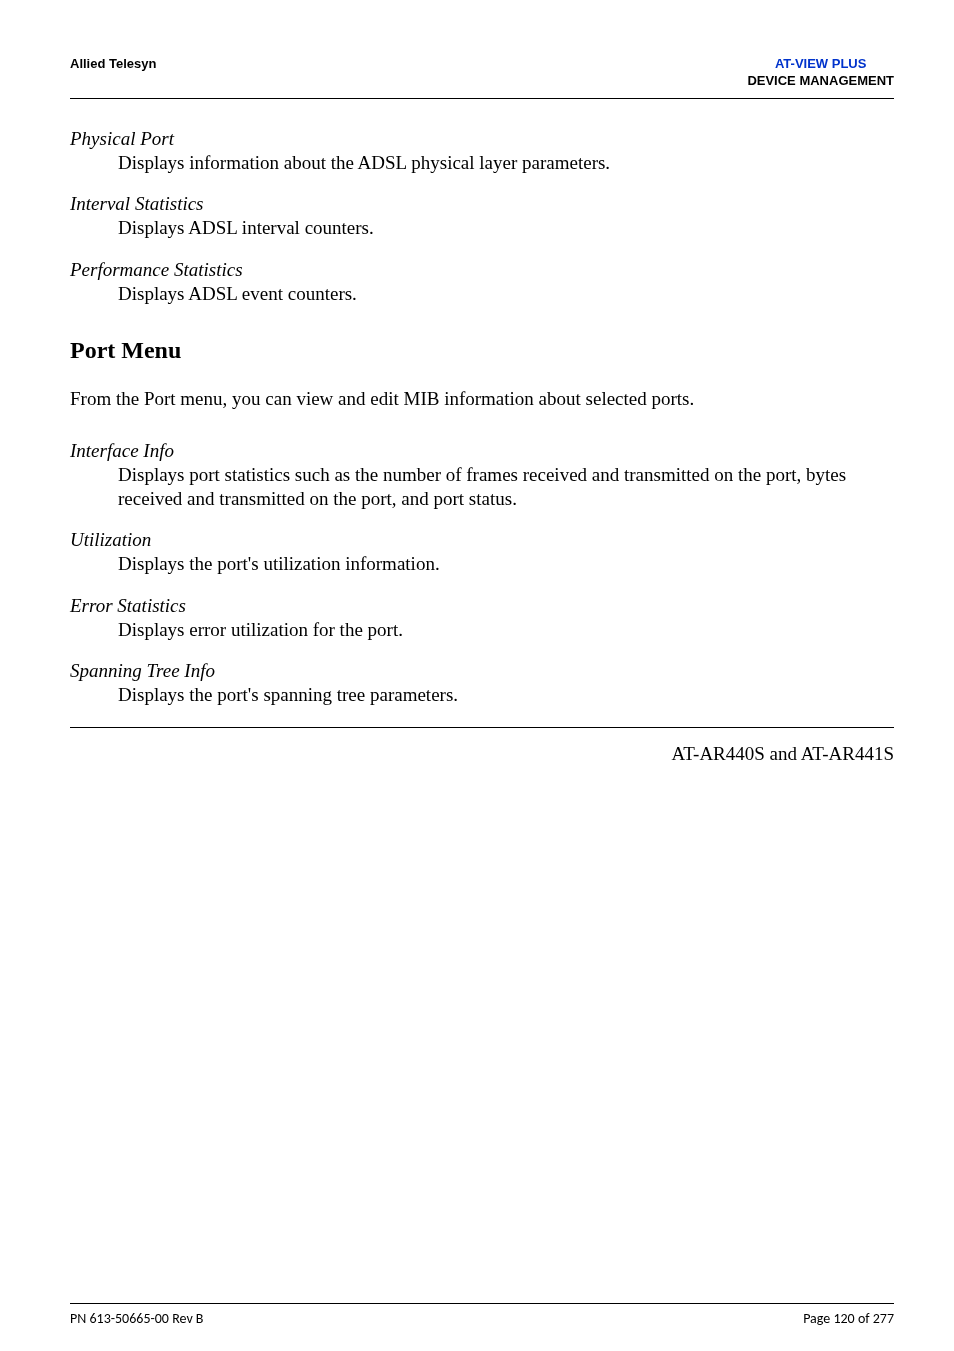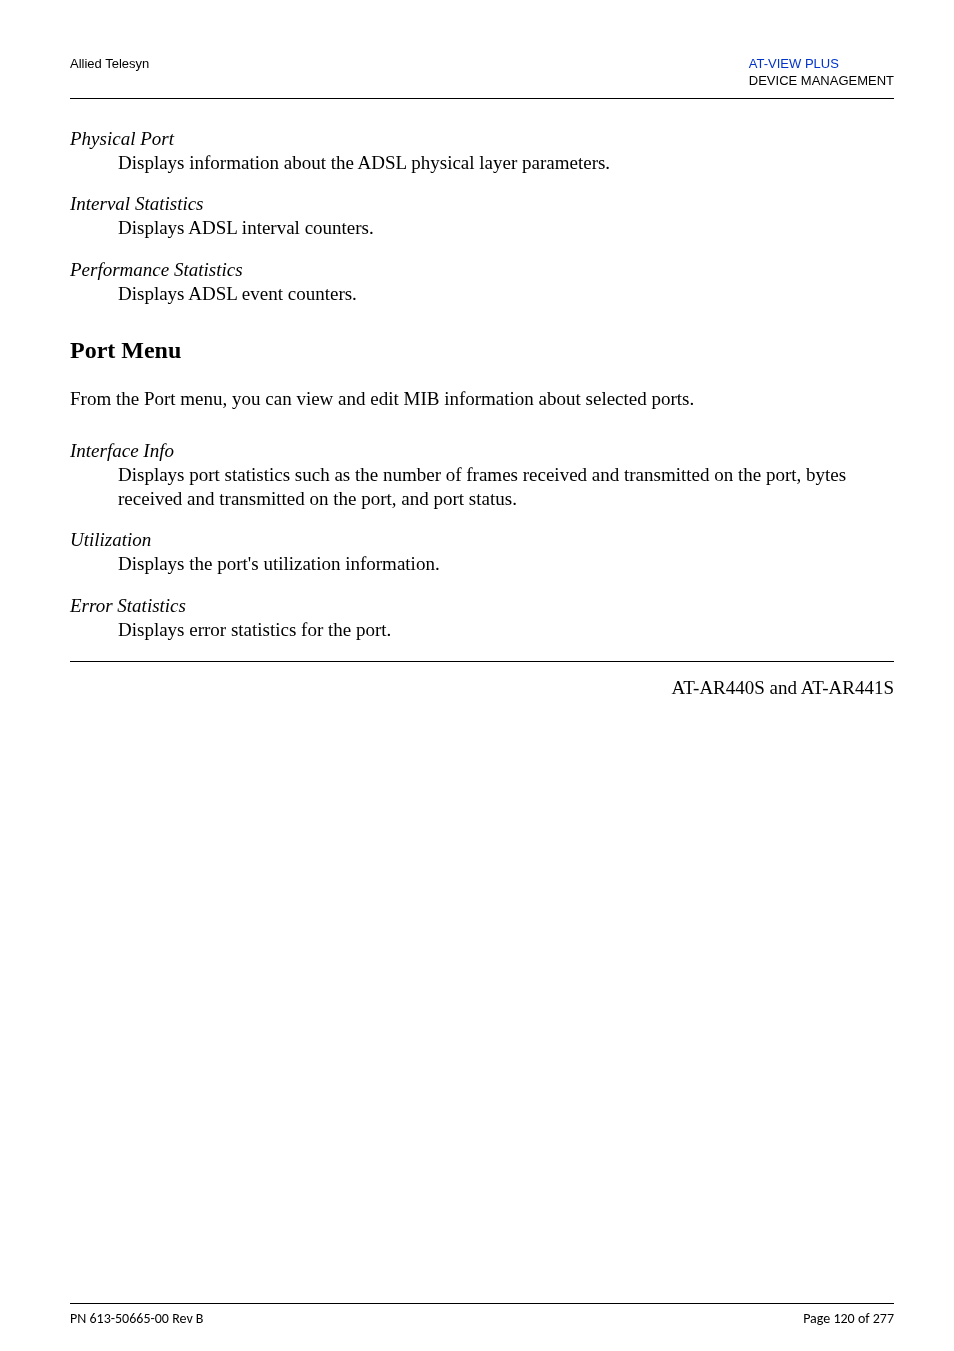--- a/index.html
+++ b/index.html
@@ -13,25 +13,25 @@
   }
   .page {
     padding: 56px 60px 40px 70px;
   }
   .header {
     display: flex;
     justify-content: space-between;
     align-items: flex-start;
     font-family: Verdana, Arial, sans-serif;
     font-size: 13px;
-    font-weight: normal;
+    font-weight: bold;
     padding-bottom: 6px;
   }
   .header-right {
-    text-align: left;
+    text-align: center;
     line-height: 1.3;
   }
   .header-right .blue { color: #0033cc; }
   .hr-top {
     border: none;
     border-top: 1.5px solid #000;
     margin-top: 2px;
     margin-bottom: 28px;
   }
   .body-text {
@@ -124,23 +124,27 @@
       <span class="desc">Displays port statistics such as the number of frames received and transmitted on the port, bytes received and transmitted on the port, and port status.</span>
     </div>
 
     <div class="definition">
       <span class="term">Utilization</span>
       <span class="desc">Displays the port's utilization information.</span>
     </div>
 
     <div class="definition">
       <span class="term">Error Statistics</span>
-      <span class="desc">Displays error statistics for the port.</span>
+      <span class="desc">Displays error utilization for the port.</span>
     </div>
 
+    <div class="definition">
+      <span class="term">Spanning Tree Info</span>
+      <span class="desc">Displays the port's spanning tree parameters.</span>
+    </div>
 
     <hr class="hr-mid">
 
     <div class="model-line">AT-AR440S and AT-AR441S</div>
 
   </div>
 </div>
 
 <div class="footer">
   <hr class="hr-bottom">

